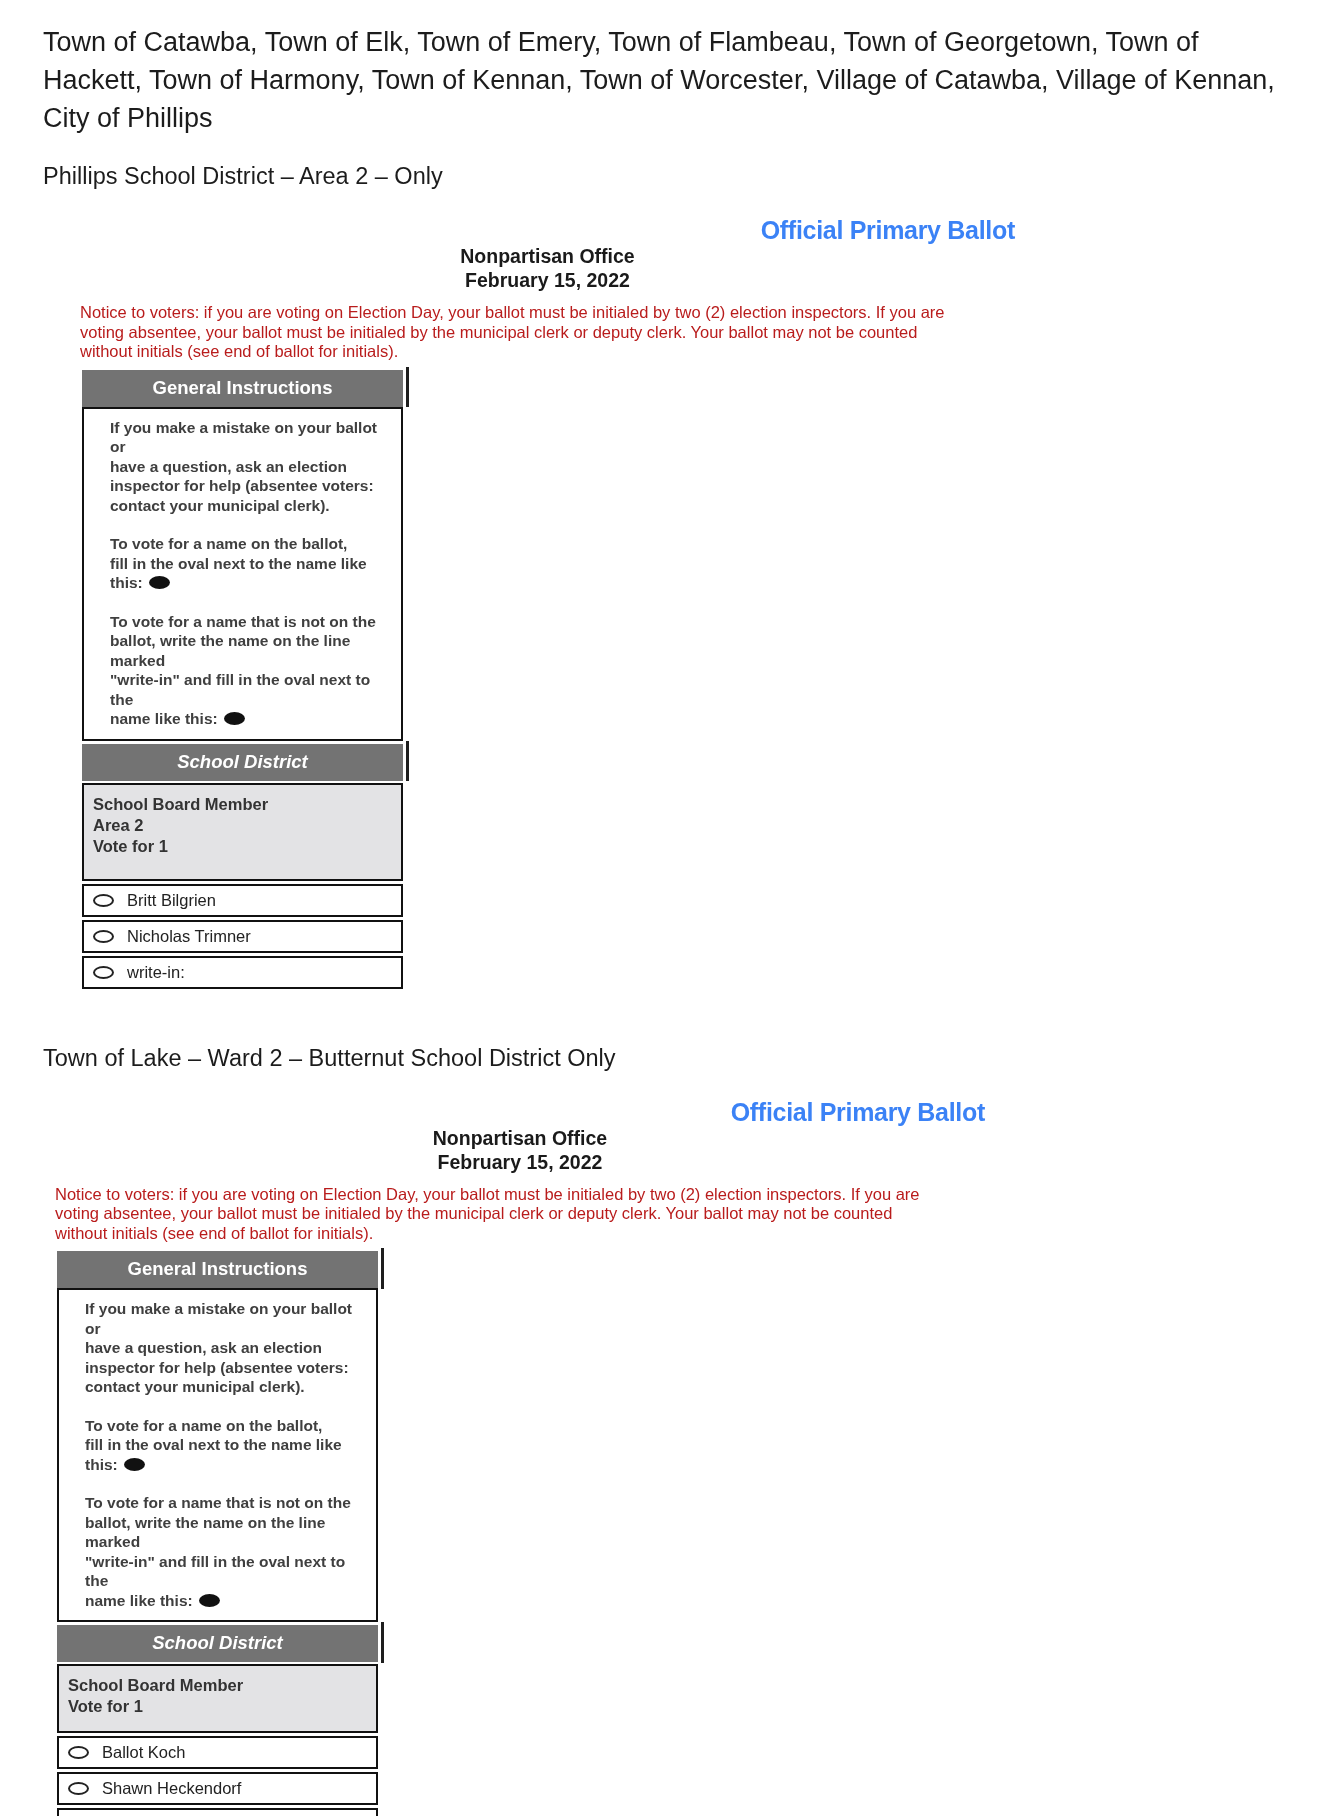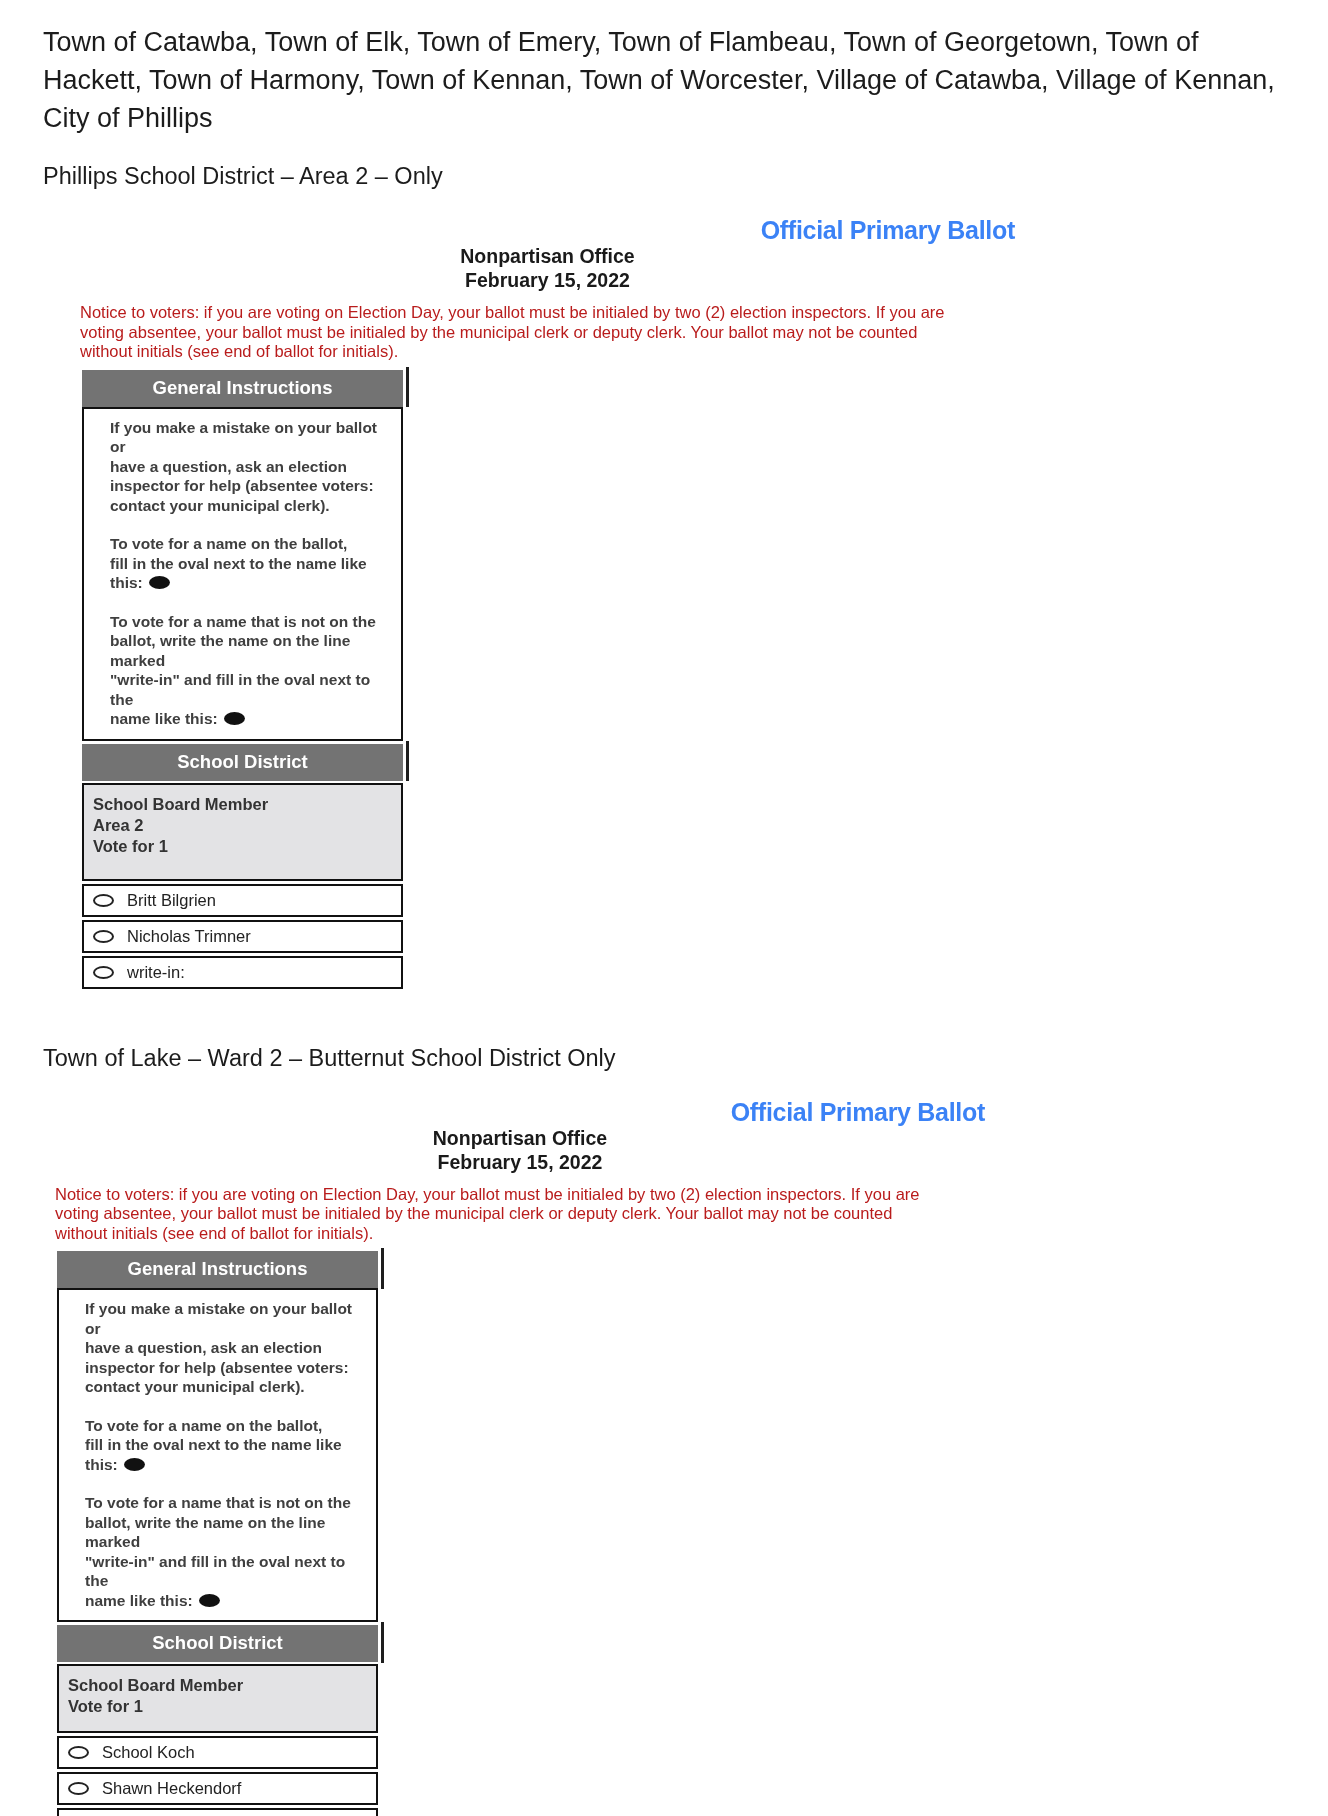--- a/index.html
+++ b/index.html
@@ -75,21 +75,21 @@
     border:2px solid #111;
     background:#fff;
     padding:9px 8px 10px 26px;
     font-size:15.5px;
     font-weight:bold;
     line-height:19.5px;
     color:#3f3f3f;
   }
   .gi-body p { white-space:pre-line; }
   .gi-body p + p { margin-top:19px; }
-  .sd-bar { margin-top:3px; }
+  .sd-bar { margin-top:3px;font-style:italic; }
   .contest {
     border:2px solid #111;
     background:#e3e3e5;
     margin-top:2px;
     padding:9px 8px 14px 9px;
     font-size:16.5px;
     font-weight:bold;
     line-height:21px;
     color:#333;
     white-space:pre-line;
@@ -201,21 +201,21 @@
 "write-in" and fill in the oval next to the
 name like this:</span><span class="oval-filled"></span></p>
     </div>
 
     <div class="bar sd-bar">School District</div>
     <div class="contest">School Board Member
 Vote for 1</div>
 
     <div class="row">
       <span class="oval"></span>
-      <span>School Koch</span>
+      <span>Ballot Koch</span>
     </div>
     <div class="row">
       <span class="oval"></span>
       <span>Shawn Heckendorf</span>
     </div>
     <div class="row">
       <span class="oval"></span>
       <span>Nathan M. Pritzl</span>
     </div>
     <div class="row">

